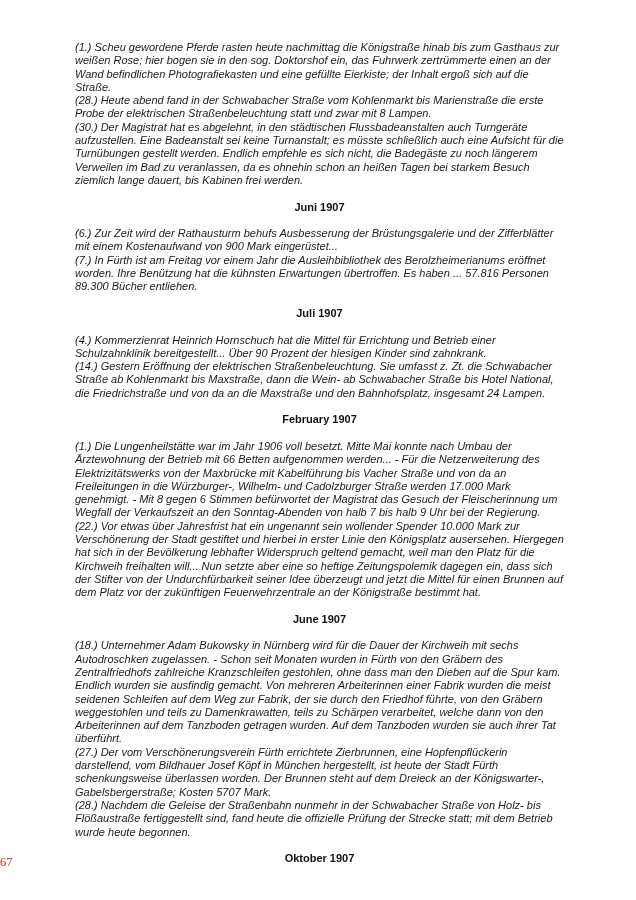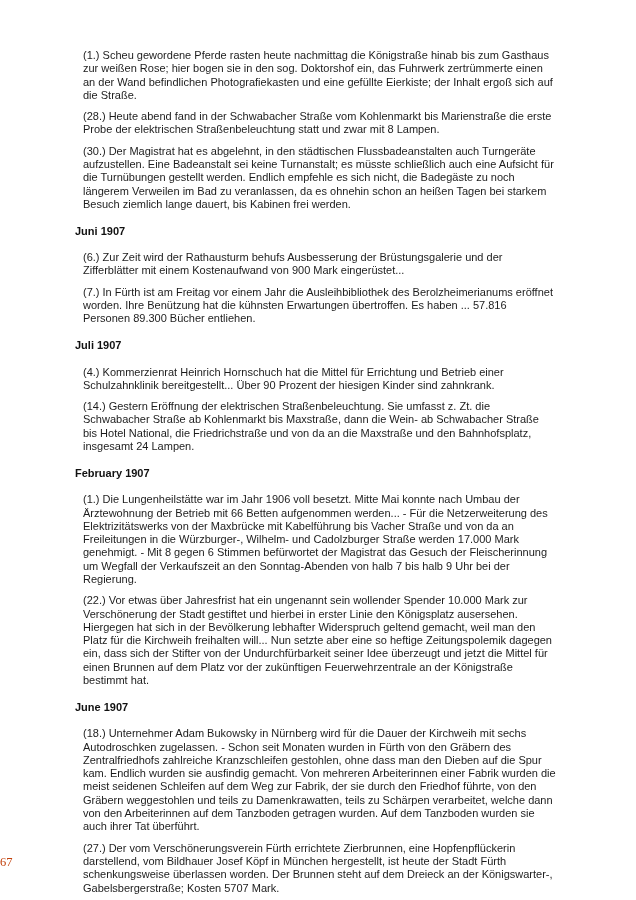--- a/index.html
+++ b/index.html
@@ -22,29 +22,31 @@
     left: 75px;
     width: 489px;
     font-size: 11px;
     line-height: 13.3px;
     text-align: left;
   }
   .entry-group {
     margin: 0 0 13.3px 0;
   }
   .entry {
-    margin: 8px;
+    margin: 0;
     padding: 0;
+    font-style: italic;
   }
   .section-heading {
     margin: 0 0 13.3px 0;
     font-size: 11px;
     line-height: 13.3px;
     font-weight: bold;
     color: #111111;
+    text-align: center;
   }
   .page-footer {
     position: absolute;
     top: 855px;
     left: 0;
     width: 100%;
     text-align: left;
     font-family: "Liberation Serif", "DejaVu Serif", serif;
     font-size: 12.5px;
     color: #c2410c;

